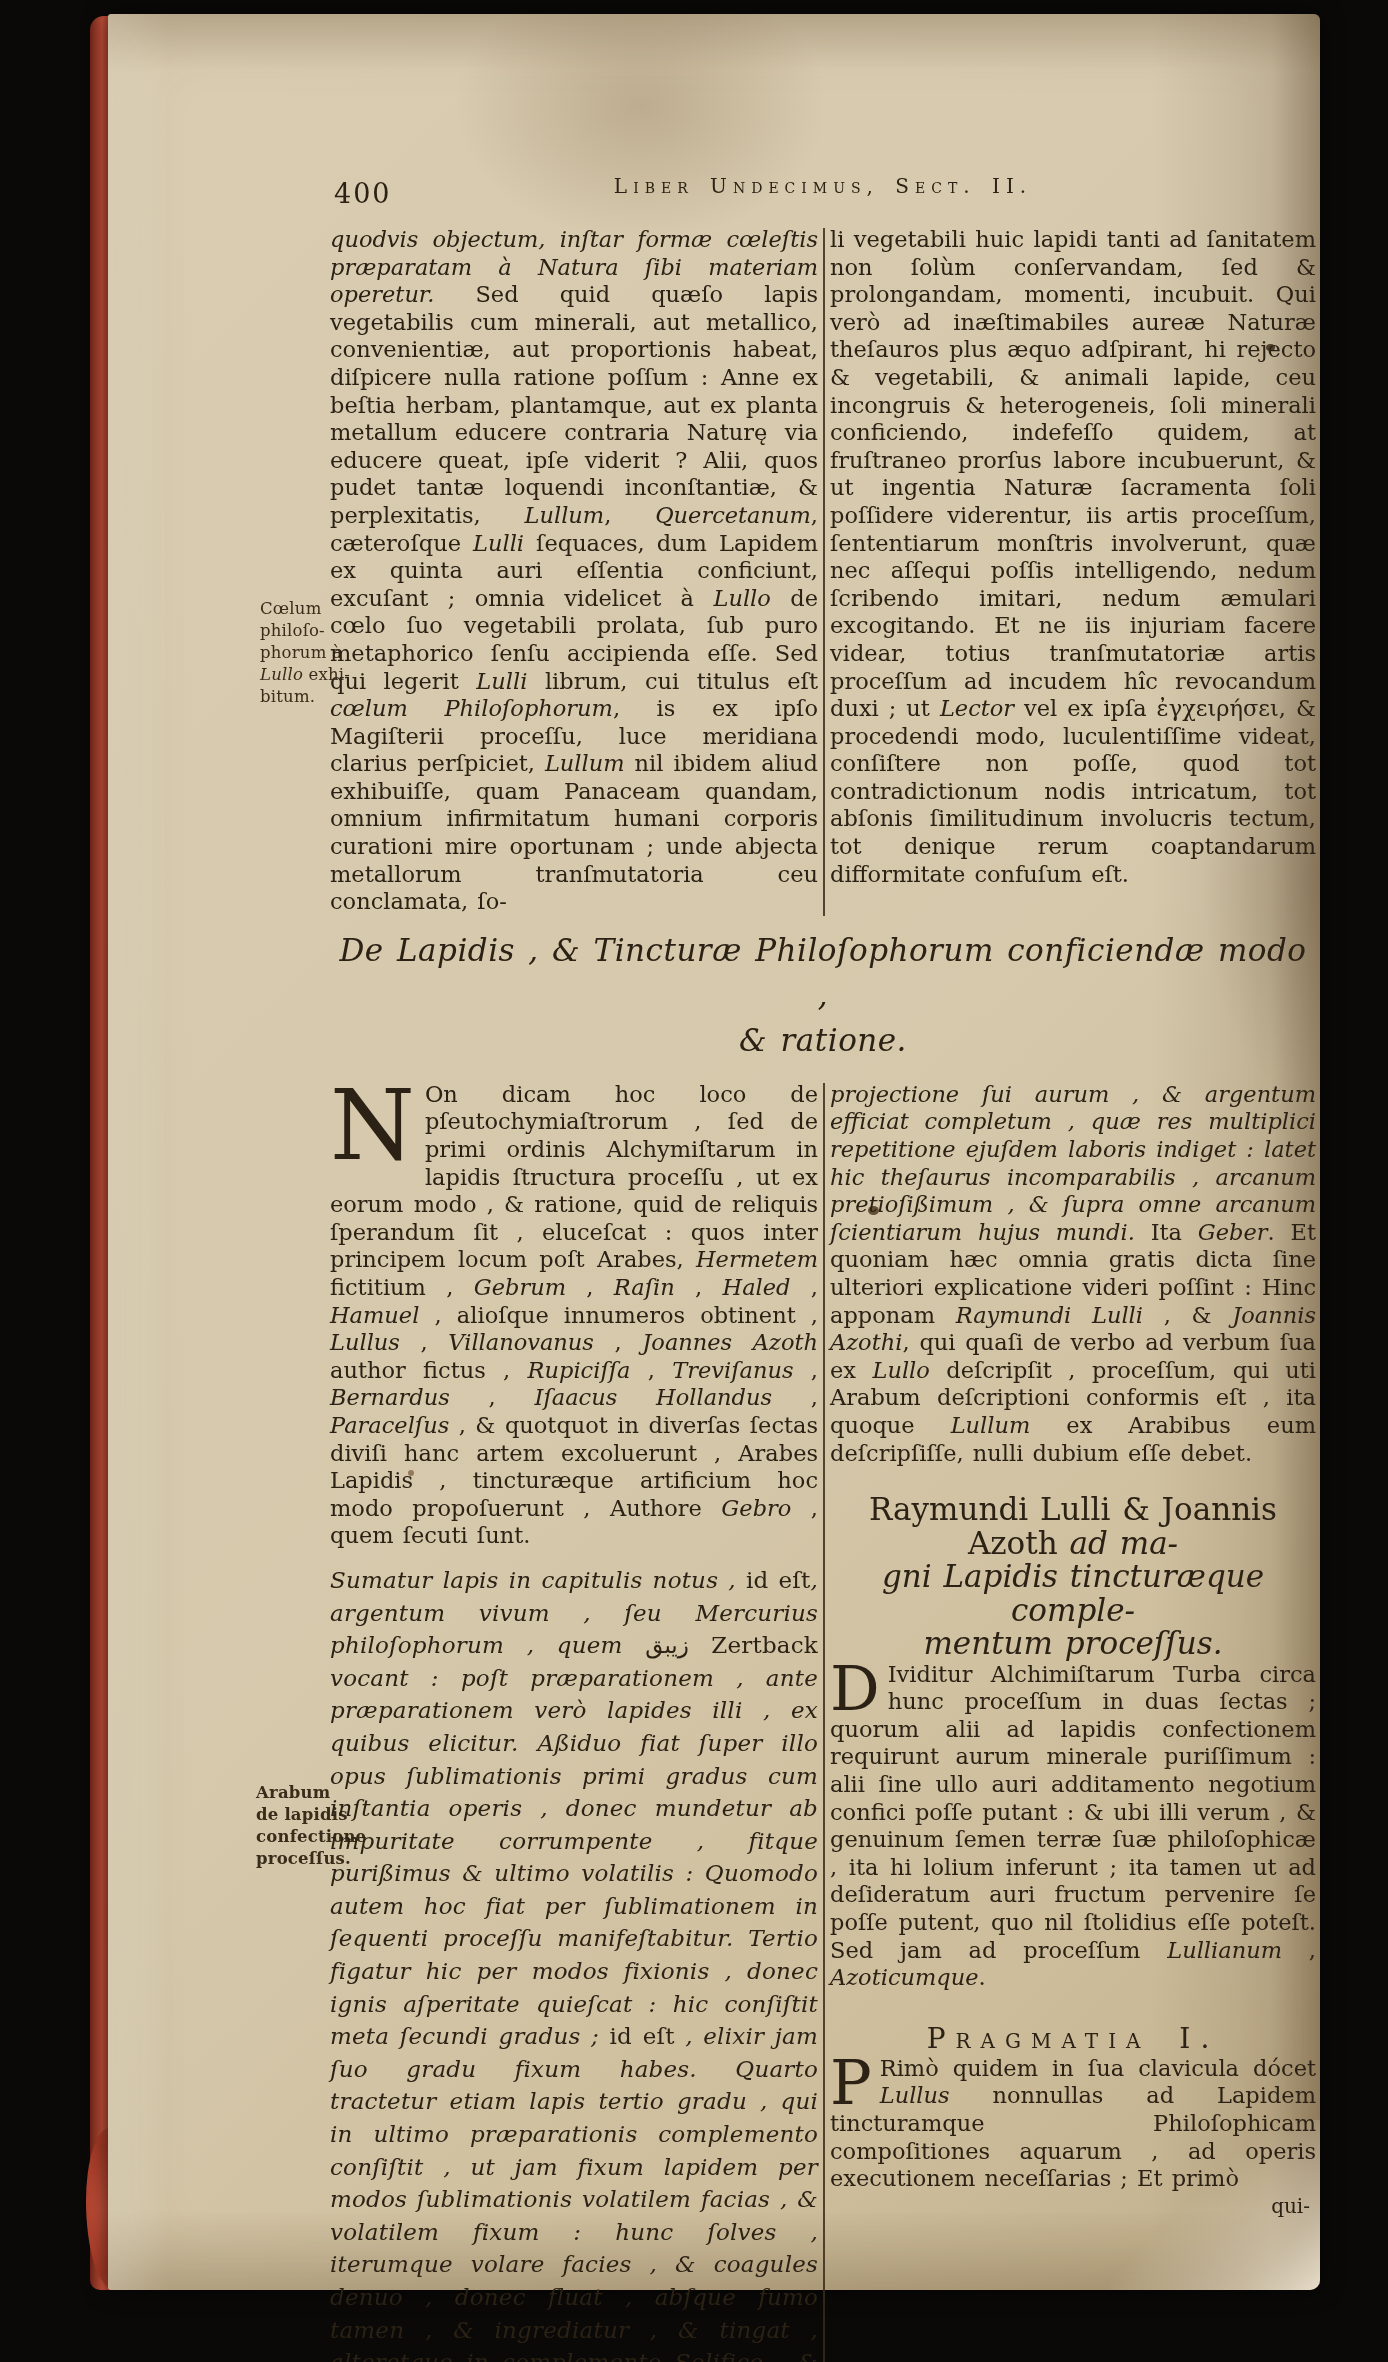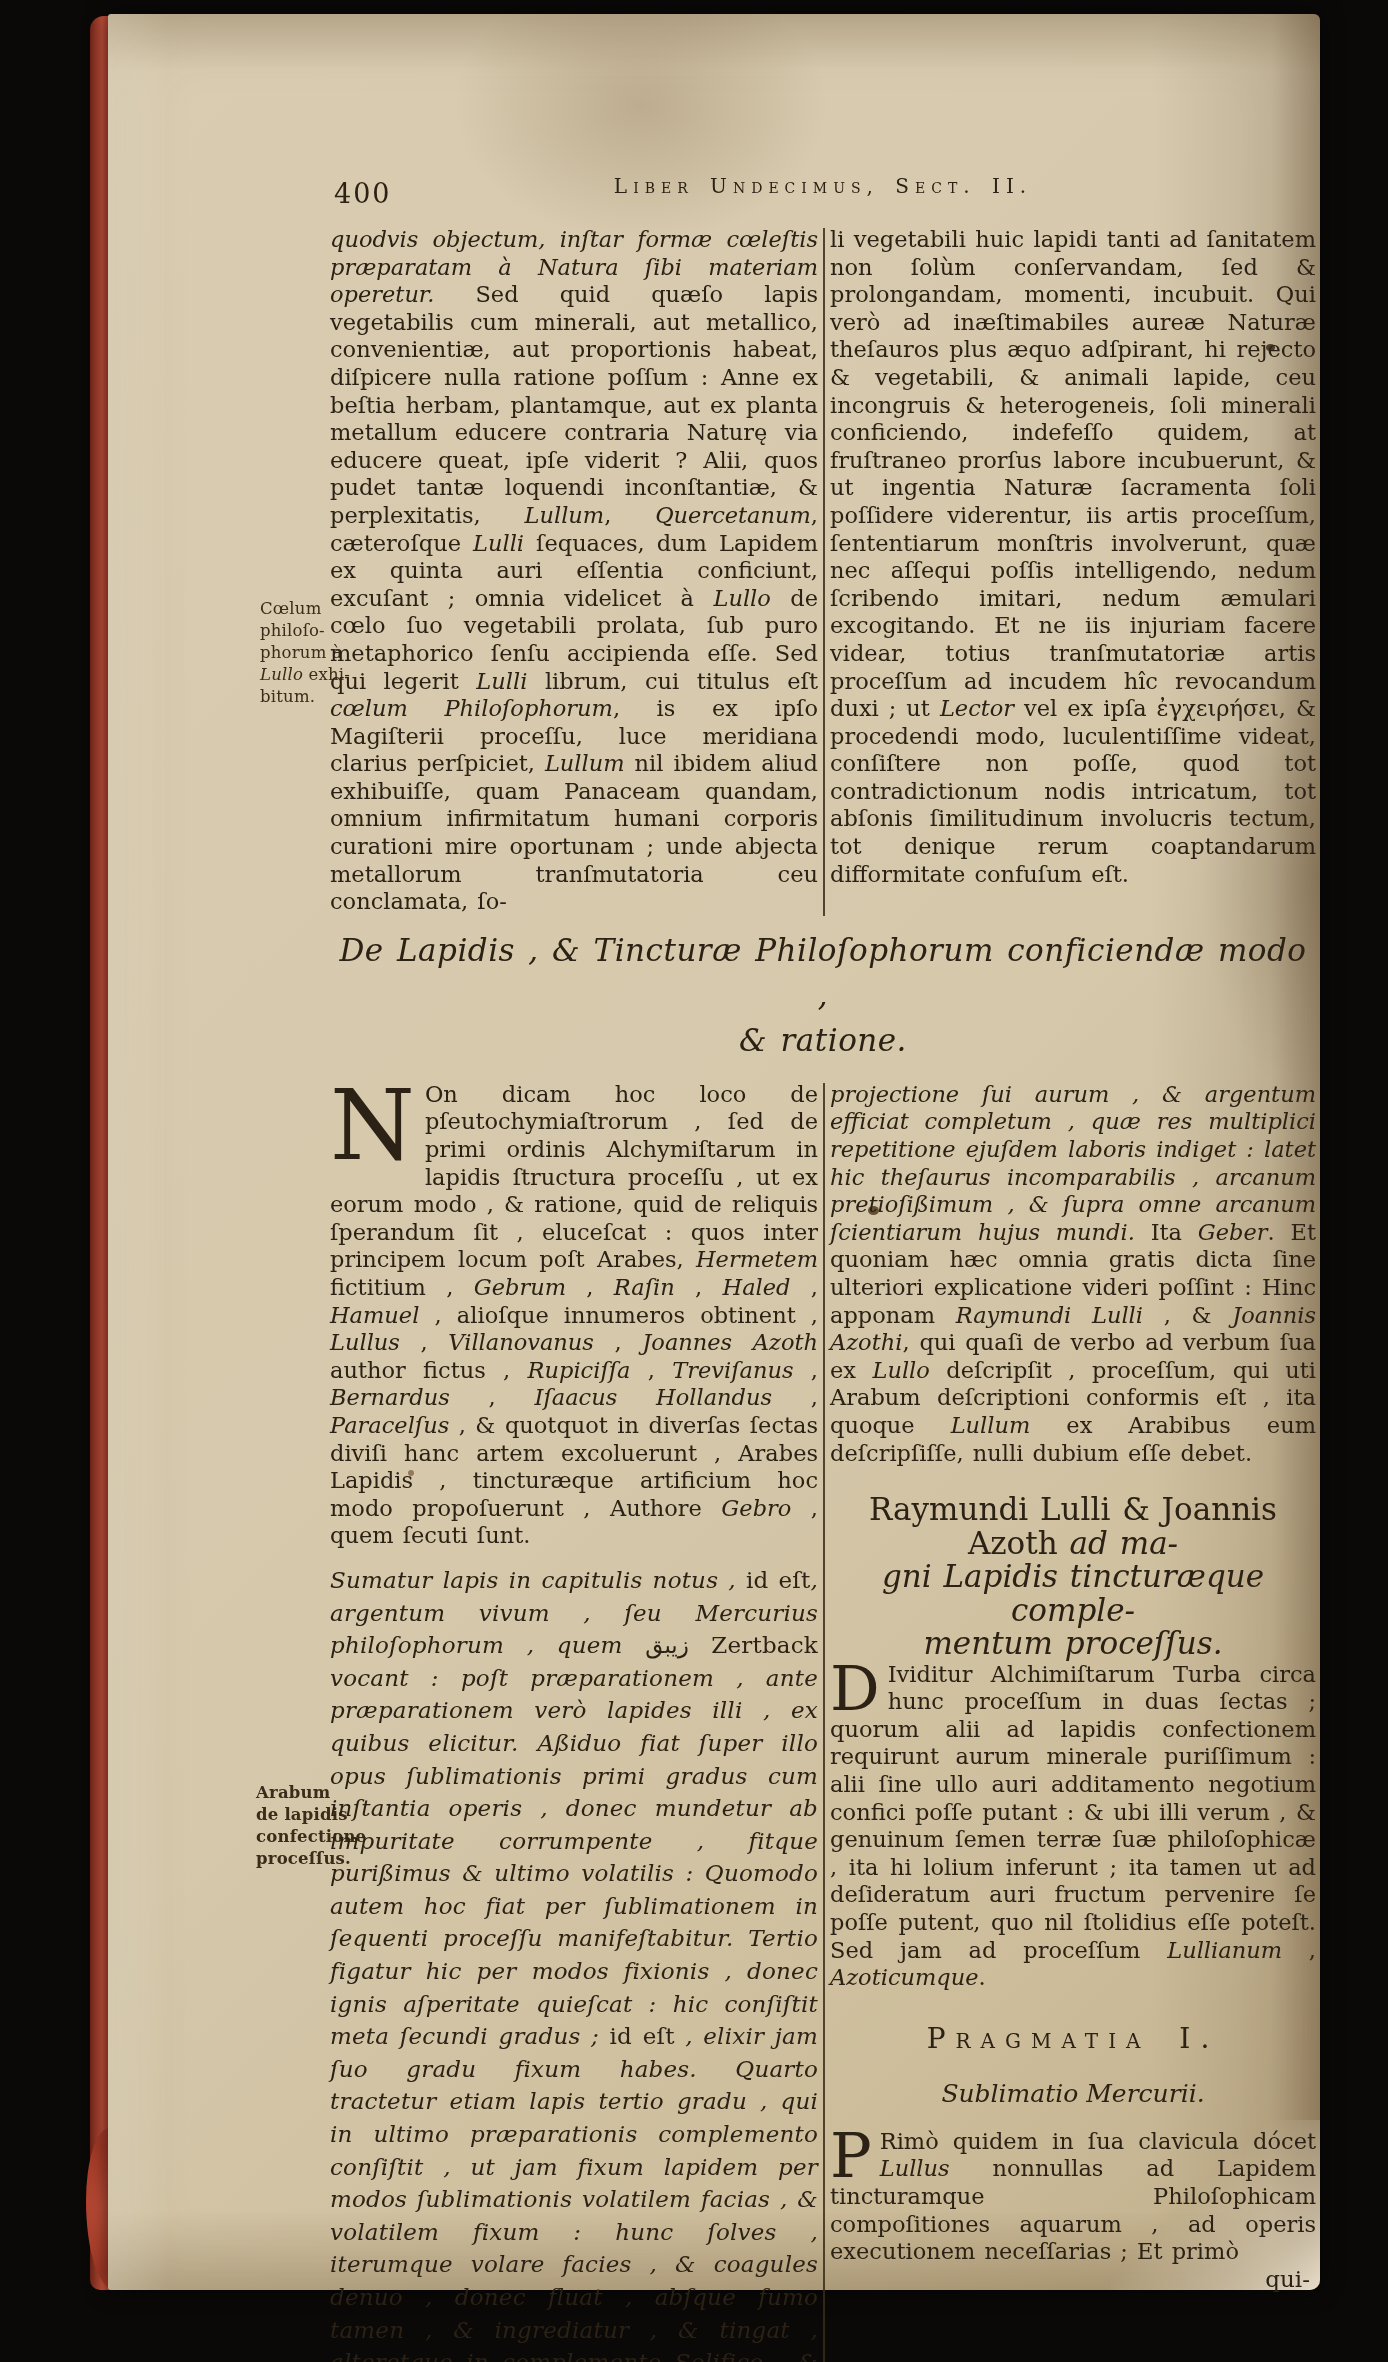--- a/index.html
+++ b/index.html
@@ -51,21 +51,21 @@
   .chap-title{margin-top:12px;text-align:center;font-style:italic;font-size:31px;line-height:45px;
         letter-spacing:.5px;word-spacing:3px;}
   .cols.s2{margin-top:18px;}
 
   .dropcap{float:left;font-size:97px;line-height:82px;padding:4px 10px 0 0;}
   .dropcap.two{font-size:62px;line-height:50px;padding:3px 8px 0 0;}
   .sub-heading{margin-top:26px;text-align:center;font-size:31px;line-height:33.5px;word-spacing:2px;}
   .sub-heading em{font-style:italic;}
   .pragmatia{margin-top:30px;text-align:center;font-size:28px;letter-spacing:10px;word-spacing:10px;}
   .sublimatio{margin-top:24px;text-align:center;font-style:italic;font-size:25px;margin-bottom:20px;}
-  .catchword{text-align:right;font-size:23px;line-height:27.6px;padding-right:6px;}
+  .catchword{text-align:right;font-size:20px;line-height:27.6px;padding-right:6px;}
 
   .margin-note{position:absolute;width:96px;font-size:16.5px;line-height:22px;color:#3a2c1a;
         letter-spacing:.2px;}
   .margin-note em{font-style:italic;}
   .note1{left:152px;top:584px;}
   .note2{left:148px;top:1768px;font-weight:bold;}
 </style>
 </head>
 <body>
 
@@ -105,21 +105,20 @@
         <div class="col">
           <p class="par"><span class="dropcap">N</span><span class="ptext">On dicam hoc loco de pſeutochymiaſtrorum , ſed de primi ordinis Alchymiſtarum in lapidis ſtructura proceſſu , ut ex eorum modo , &amp; ratione, quid de reliquis ſperandum ſit , eluceſcat : quos inter principem locum poſt Arabes, <em>Hermetem</em> fictitium , <em>Gebrum</em> , <em>Raſin</em> , <em>Haled</em> , <em>Hamuel</em> , alioſque innumeros obtinent , <em>Lullus</em> , <em>Villanovanus</em> , <em>Joannes Azoth</em> author fictus , <em>Rupiciſſa</em> , <em>Treviſanus</em> , <em>Bernardus</em> , <em>Iſaacus Hollandus</em> , <em>Paracelſus</em> , &amp; quotquot in diverſas ſectas diviſi hanc artem excoluerunt , Arabes Lapidis , tincturæque artificium hoc modo propoſuerunt , Authore <em>Gebro</em> , quem ſecuti ſunt.</span></p>
           <p class="par italic">Sumatur lapis in capitulis notus , <em>id eſt</em>, argentum vivum , ſeu Mercurius philoſophorum , quem <em>زيبق Zertback</em> vocant :  poſt præparationem , ante præparationem verò lapides illi , ex quibus elicitur.  Aßiduo fiat ſuper illo opus ſublimationis primi gradus cum inſtantia operis , donec mundetur ab impuritate corrumpente , fitque purißimus &amp; ultimo volatilis :  Quomodo autem hoc fiat per ſublimationem in ſequenti proceſſu manifeſtabitur.  Tertio figatur hic per modos fixionis , donec ignis aſperitate quieſcat : hic conſiſtit meta ſecundi gradus ; <em>id eſt</em> , elixir jam ſuo gradu fixum habes.  Quarto tractetur etiam lapis tertio gradu , qui in ultimo præparationis complemento conſiſtit , ut jam fixum lapidem per modos ſublimationis volatilem facias , &amp; volatilem fixum :  hunc ſolves , iterumque volare facies , &amp; coagules denuo , donec fluat , abſque fumo tamen , &amp; ingrediatur , &amp; tingat , alteretque in complemento Solifico , &amp; Lunifico vero , vel donec</p>
         </div>
         <div class="rule"></div>
         <div class="col right">
           <p class="par"><em>projectione ſui aurum , &amp; argentum efficiat completum , quæ res multiplici repetitione ejuſdem laboris indiget : latet hic theſaurus incomparabilis , arcanum pretioſißimum , &amp; ſupra omne arcanum ſcientiarum hujus mundi.</em>  Ita <em>Geber</em>. Et quoniam hæc omnia gratis dicta ſine ulteriori explicatione videri poſſint :  Hinc apponam <em>Raymundi Lulli</em> , &amp; <em>Joannis Azothi</em>, qui quaſi de verbo ad verbum ſua ex <em>Lullo</em> deſcripſit , proceſſum, qui uti Arabum deſcriptioni conformis eſt , ita quoque <em>Lullum</em> ex Arabibus eum deſcripſiſſe, nulli dubium eſſe debet.</p>
           <div class="sub-heading">Raymundi Lulli &amp; Joannis Azoth <em>ad ma-</em><br><em>gni Lapidis tincturæque comple-</em><br><em>mentum proceſſus.</em></div>
           <p class="par"><span class="dropcap two">D</span><span class="ptext">Ividitur Alchimiſtarum Turba circa hunc proceſſum in duas ſectas ;  quorum alii ad lapidis confectionem requirunt aurum minerale puriſſimum :  alii ſine ullo auri additamento negotium confici poſſe putant  :  &amp;  ubi illi verum , &amp; genuinum ſemen terræ ſuæ philoſophicæ , ita hi lolium inferunt ;  ita tamen ut ad deſideratum auri fructum pervenire ſe poſſe putent, quo nil ſtolidius eſſe poteſt. Sed jam ad proceſſum <em>Lullianum</em> , <em>Azoticumque</em>.</span></p>
           <div class="pragmatia smallcaps">Pragmatia I.</div>
-          <div class="sublimatio">Sublimatio Mercurii.</div>
           <p class="par"><span class="dropcap two">P</span><span class="ptext">Rimò quidem in ſua clavicula dócet <em>Lullus</em> nonnullas ad Lapidem tincturamque Philoſophicam compoſitiones aquarum , ad operis executionem neceſſarias ;  Et primò</span></p>
           <div class="catchword">qui-</div>
         </div>
       </div>
 
     </div>
   </div>
 </div>
 
 </body></html>

